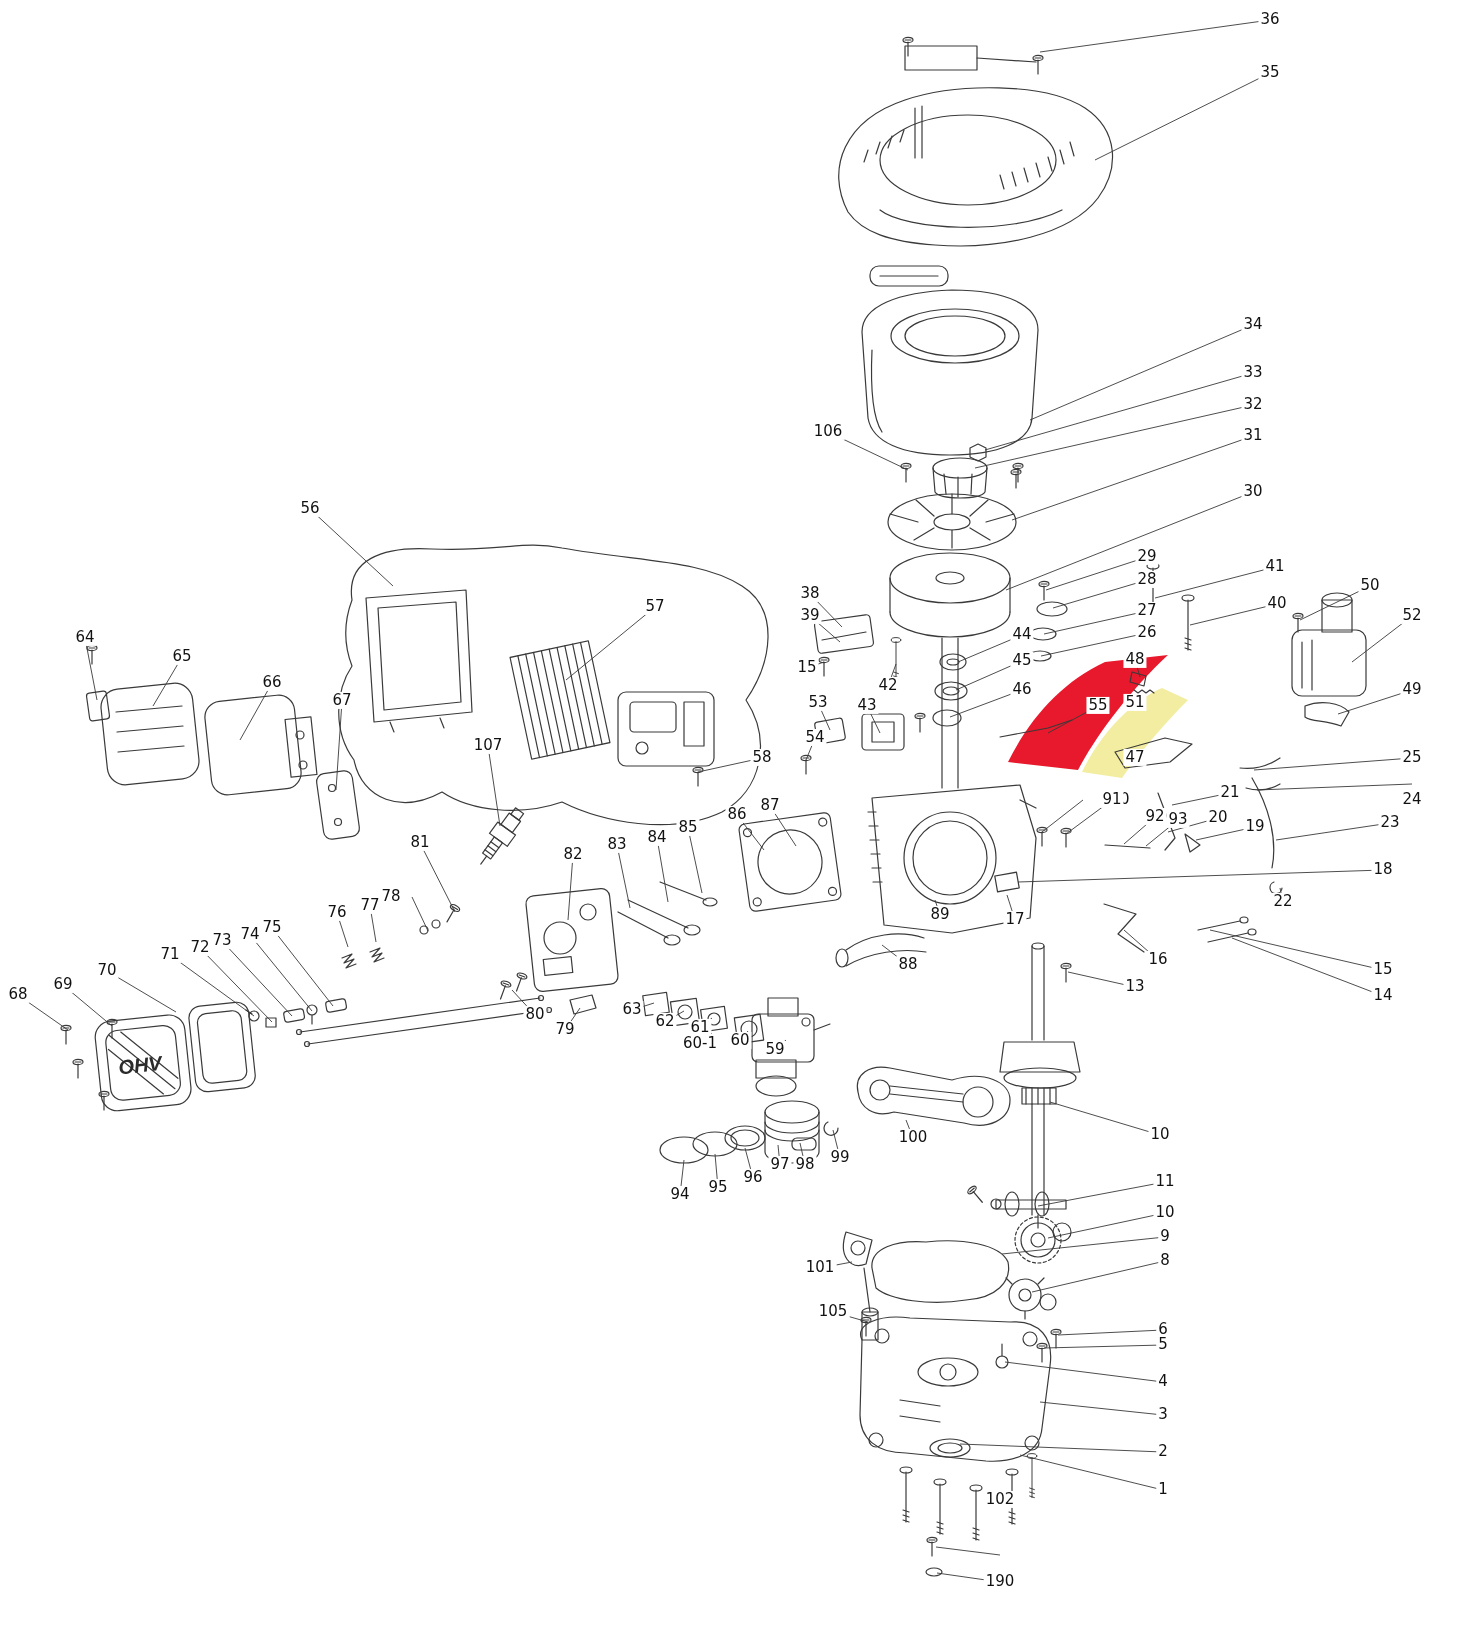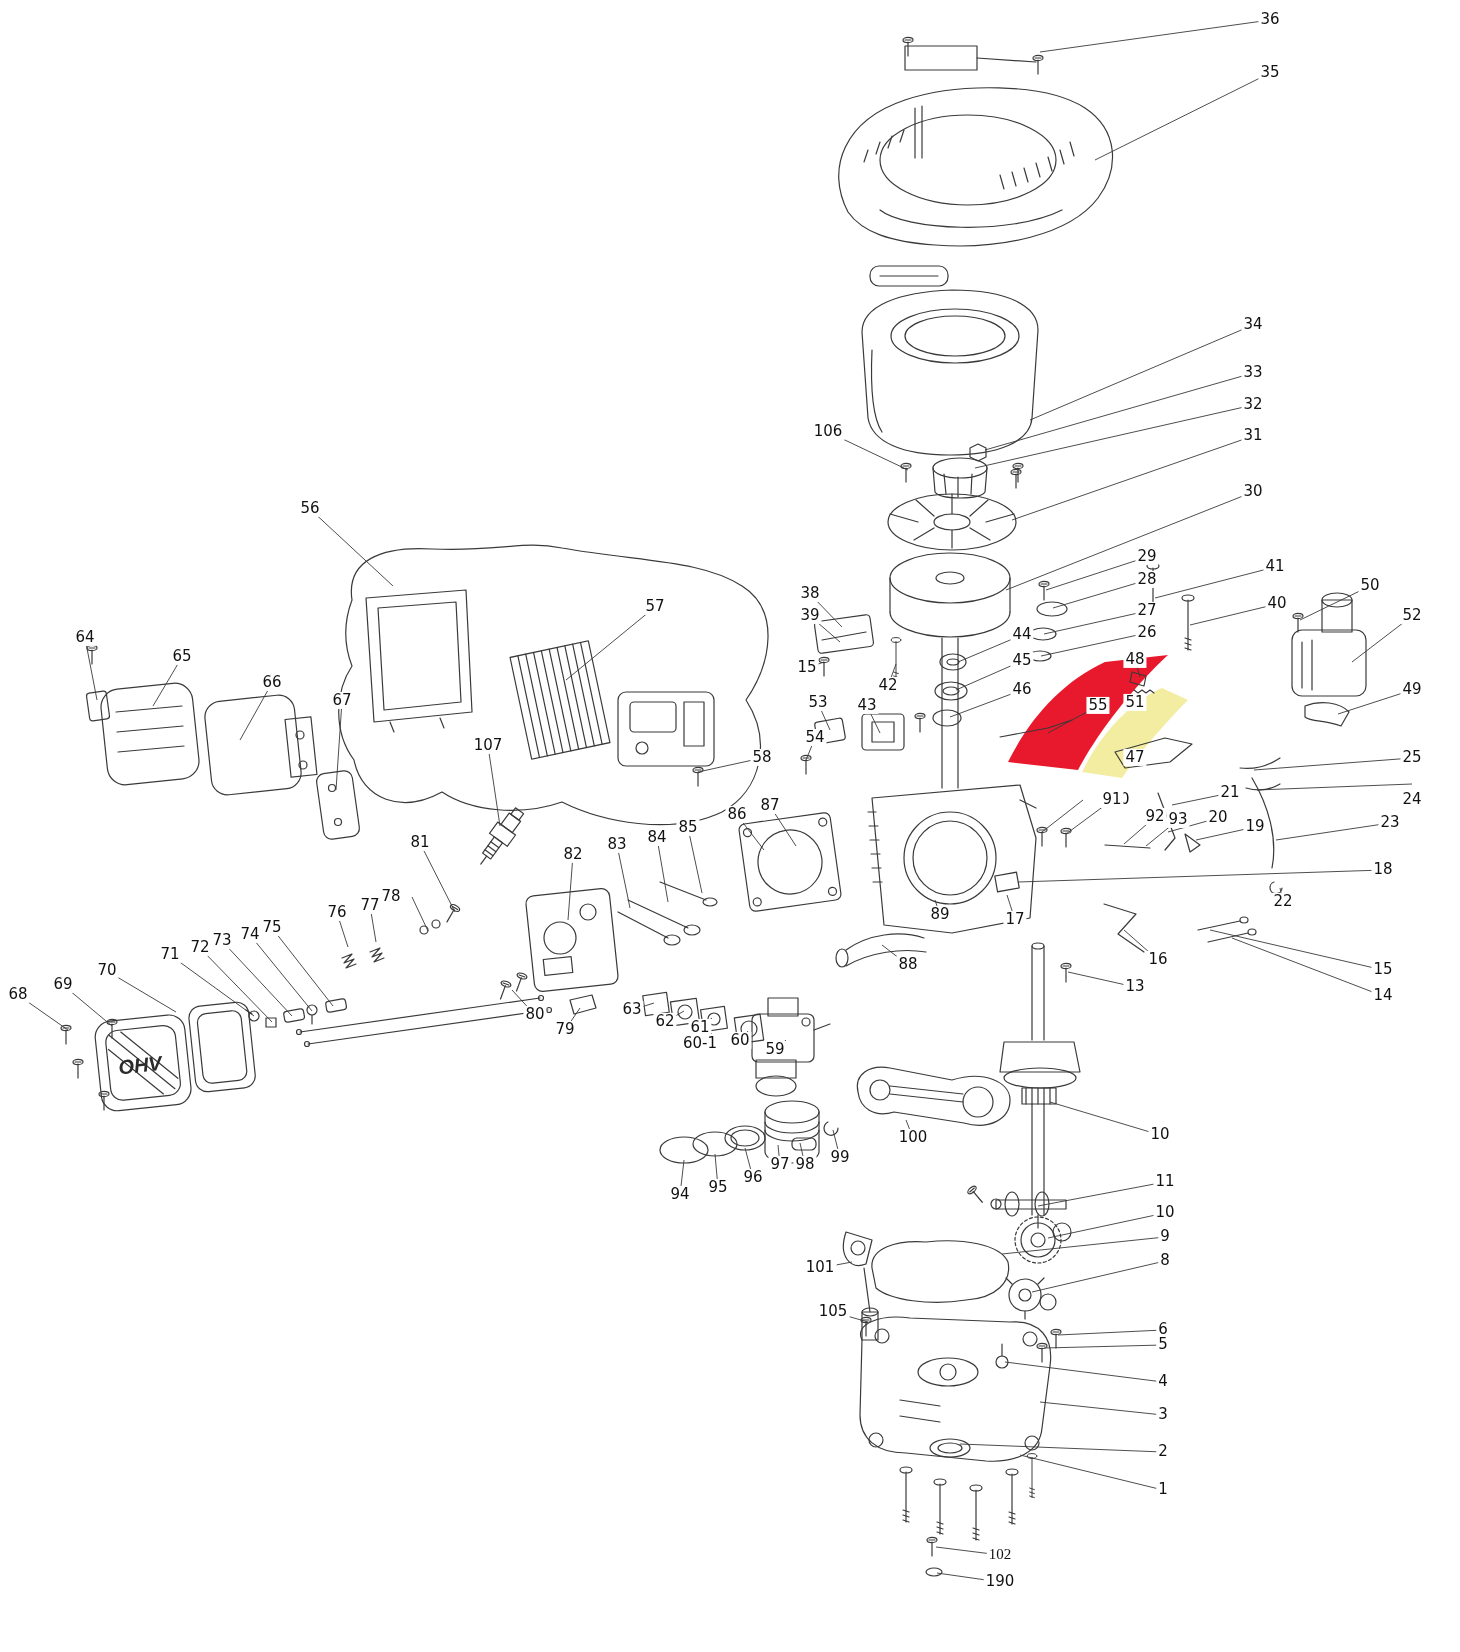--- a/index.html
+++ b/index.html
@@ -563,21 +563,21 @@
       <div class="callout" style="left: 1165px; top: 1182px;">11</div>
       <div class="callout" style="left: 1165px; top: 1213px;">10</div>
       <div class="callout" style="left: 1165px; top: 1237px;">9</div>
       <div class="callout" style="left: 1165px; top: 1261px;">8</div>
       <div class="callout" style="left: 1163px; top: 1330px;">6</div>
       <div class="callout" style="left: 1163px; top: 1345px;">5</div>
       <div class="callout" style="left: 1163px; top: 1382px;">4</div>
       <div class="callout" style="left: 1163px; top: 1415px;">3</div>
       <div class="callout" style="left: 1163px; top: 1452px;">2</div>
       <div class="callout" style="left: 1163px; top: 1490px;">1</div>
-      <div class="callout" style="left: 1000px; top: 1555px; font-family: Liberation Serif, serif;">102</div>
+      <div class="callout" style="left: 1000px; top: 1500px;">102</div>
       <div class="callout" style="left: 1000px; top: 1582px;">190</div>
       <div class="callout" style="left: 833px; top: 1312px;">105</div>
       <div class="callout" style="left: 820px; top: 1268px;">101</div>
       <div class="callout" style="left: 913px; top: 1138px;">100</div>
       <div class="callout" style="left: 680px; top: 1195px;">94</div>
       <div class="callout" style="left: 718px; top: 1188px;">95</div>
       <div class="callout" style="left: 753px; top: 1178px;">96</div>
       <div class="callout" style="left: 780px; top: 1165px;">97</div>
       <div class="callout" style="left: 805px; top: 1165px;">98</div>
       <div class="callout" style="left: 840px; top: 1158px;">99</div>

